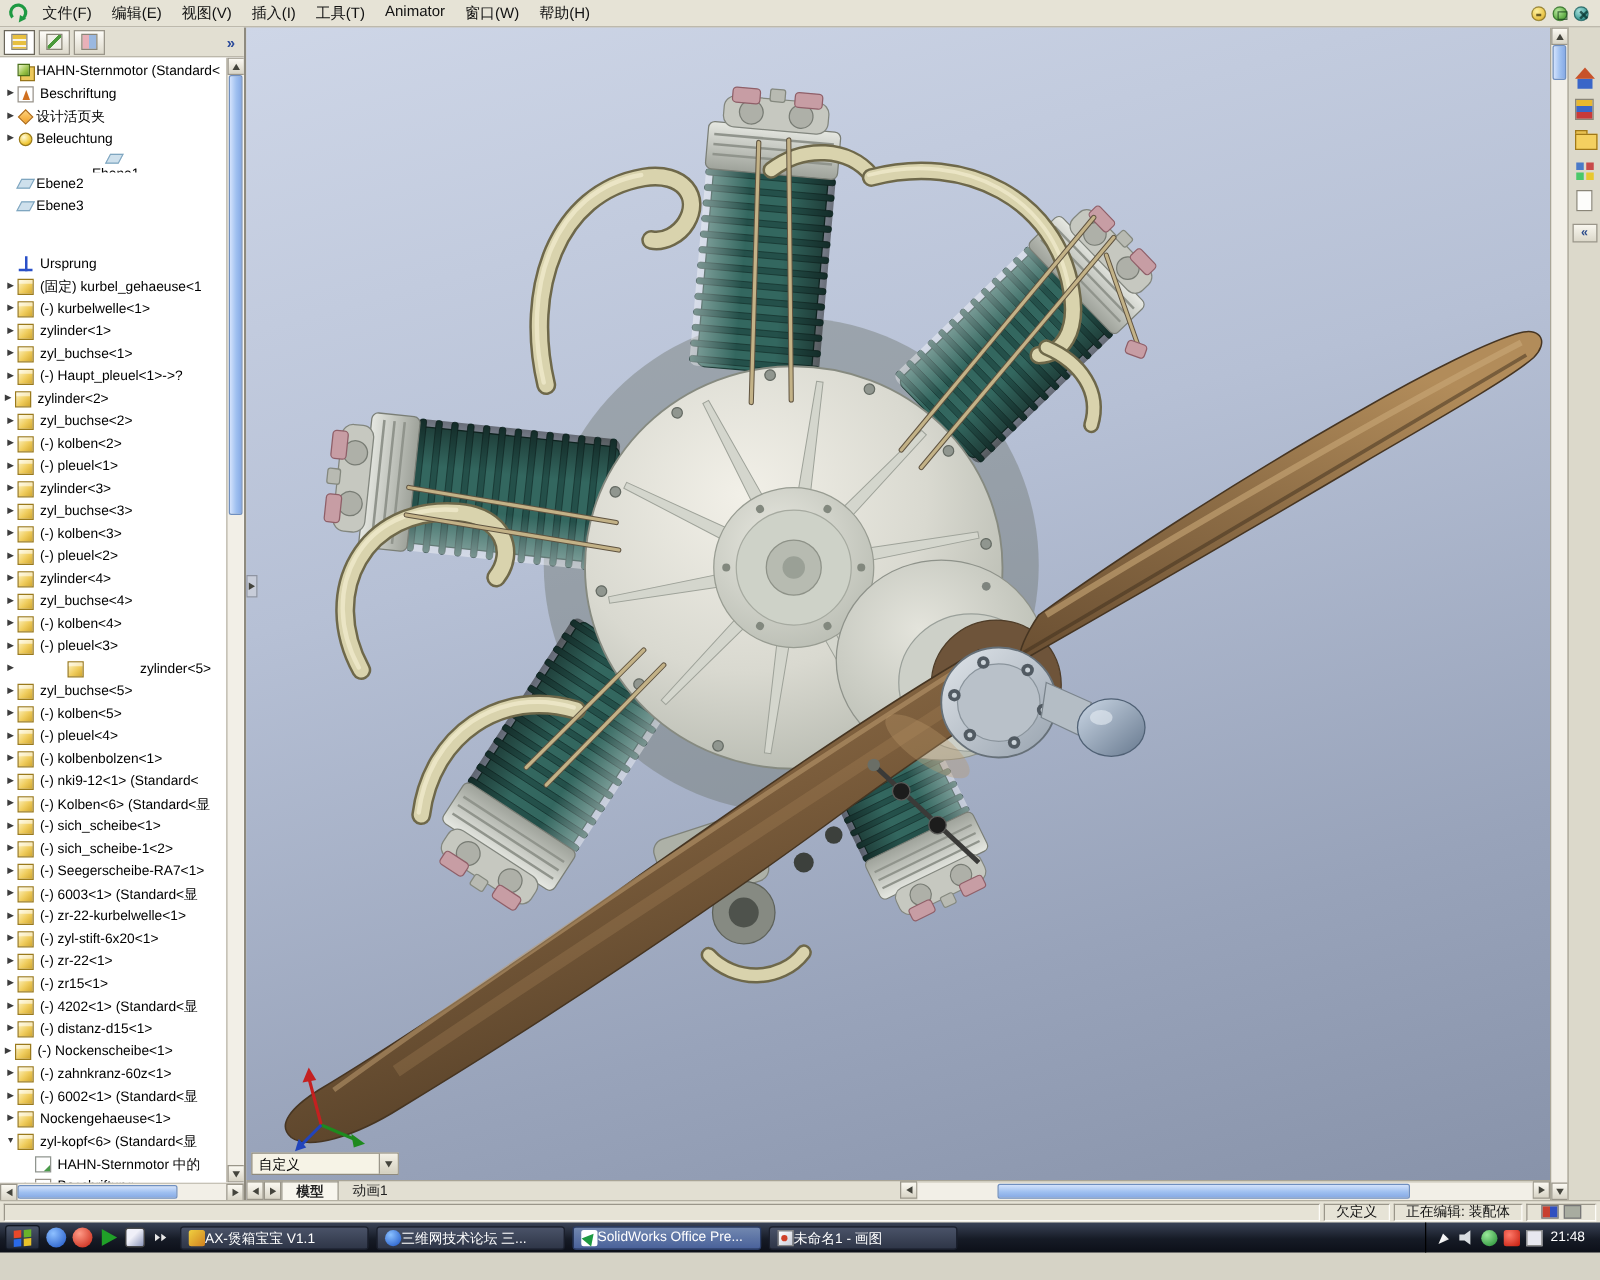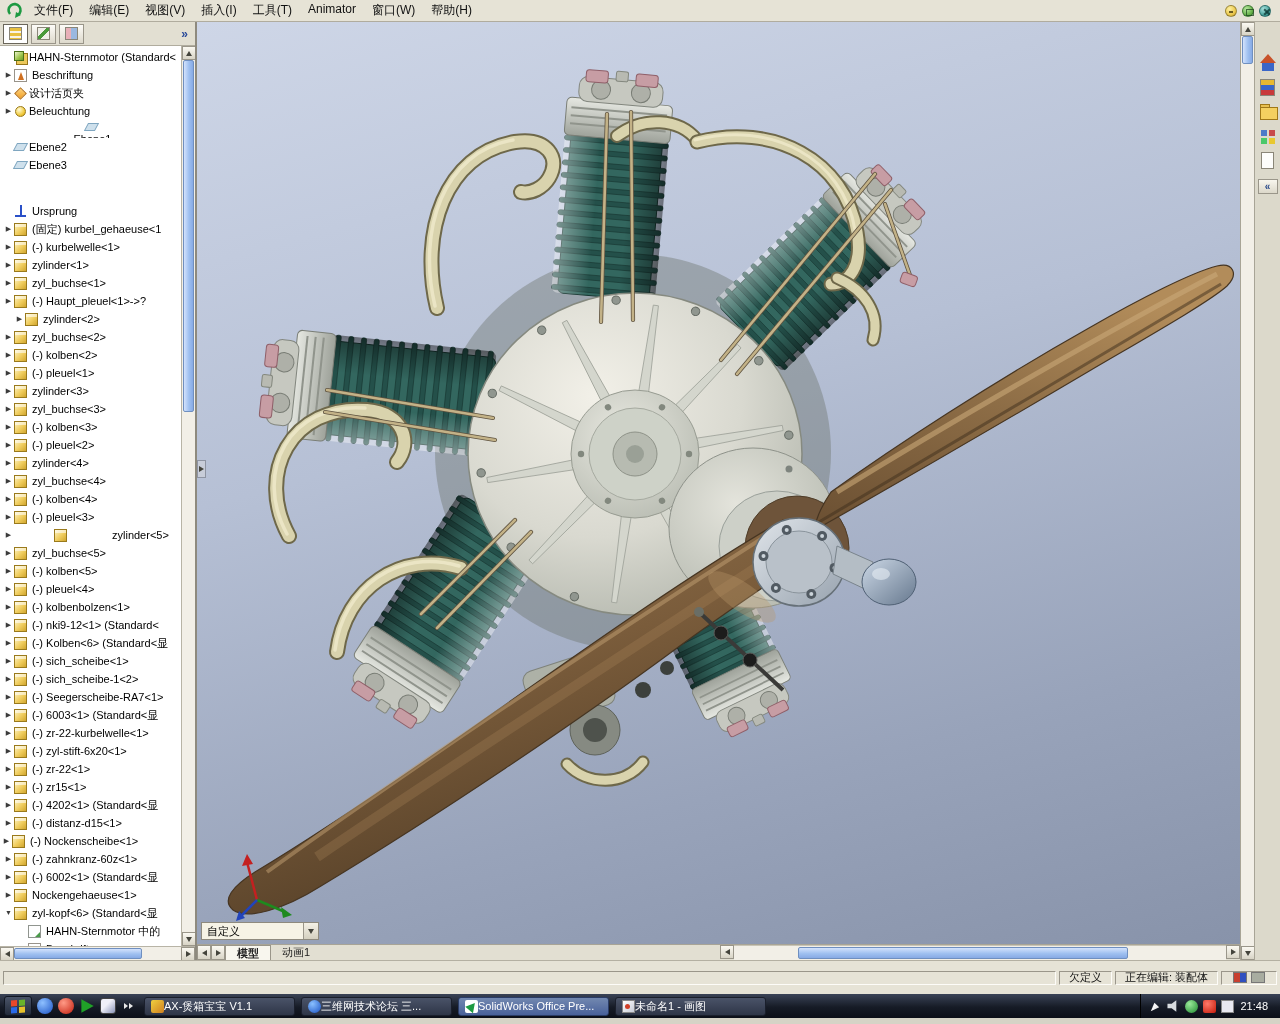--- a/index.html
+++ b/index.html
@@ -104,21 +104,21 @@
   .tp-resources-home::before { content:""; position:absolute; left:4px; top:9px; width:12px; height:8px; background:#3a66c8; }
   .tp-resources-home::after { content:""; position:absolute; left:2px; top:0; width:0; height:0; border-left:8px solid transparent; border-right:8px solid transparent; border-bottom:9px solid #c8522a; }
   .tp-design-library { width:15px; height:17px; border:1px solid #8a8678; background:linear-gradient(180deg,#e8b830 0 33%,#3a66c8 33% 66%,#c83a3a 66% 100%); }
   .tp-file-explorer::before { content:""; position:absolute; left:2px; top:2px; width:8px; height:5px; background:#e8c050; border:1px solid #a07818; }
   .tp-file-explorer::after { content:""; position:absolute; left:2px; top:5px; width:16px; height:11px; background:#f4d060; border:1px solid #a07818; }
   .tp-view-palette::before { content:""; position:absolute; left:3px; top:3px; width:6px; height:6px; background:#4a7ac8; box-shadow:8px 0 0 #c84a4a, 0 8px 0 #4ac86a, 8px 8px 0 #e8c830; }
   .tp-document { width:13px; height:17px; background:#fdfdfb; border:1px solid #8a8678; }
   .tp-collapse { width:20px; height:15px; margin:10px auto; border:1px solid #9a968a; background:linear-gradient(#f8f6ee,#dcd8ca); text-align:center; font-size:10px; line-height:13px; color:#2a4a8a; font-weight:bold; }
 
   
-  .statusbar { height:34px; flex:none; background:#e6e3d6; border-top:1px solid #b4b0a2; display:flex; align-items:center; font-size:11px; padding:1px 3px; gap:3px;justify-content:flex-end; }
+  .statusbar { height:18px; flex:none; background:#e6e3d6; border-top:1px solid #b4b0a2; display:flex; align-items:center; font-size:11px; padding:1px 3px; gap:3px;justify-content:flex-end; }
   .sbp { border:1px solid; border-color:#9a968a #fdfcf8 #fdfcf8 #9a968a; height:14px; display:flex; align-items:center; padding:0 9px; color:#111; white-space:nowrap; }
   .sbp.grow { flex:1; }
   .st-ic { width:14px; height:11px; display:inline-block; margin:0 2px; }
   .st1 { background:linear-gradient(90deg,#c84030 50%,#3050c0 50%); border:1px solid #777; }
   .st2 { background:#a8aca0; border:1px solid #777; }
 
   
   .taskbar { height:24px; flex:none; background:linear-gradient(#3a4356,#161b26 55%,#0c0f18); display:flex; align-items:center; padding:0 4px; gap:5px; }
   .start-btn { width:28px; height:20px; flex:none; border-radius:3px; background:linear-gradient(#4a5468,#222a3a); border:1px solid #111722; display:flex; align-items:center; justify-content:center; }
   .winflag { position:relative; width:14px; height:13px; display:block; transform:skewY(-5deg); }
@@ -259,21 +259,21 @@
             <div class="tree-row" style="padding-left: 3px;">
               <span class="tree-arrow">▶</span>
               <span class="ti ic-part"></span>
               <span class="tree-label">zyl_buchse&lt;1&gt;</span>
             </div>
             <div class="tree-row" style="padding-left: 3px;">
               <span class="tree-arrow">▶</span>
               <span class="ti ic-part"></span>
               <span class="tree-label">(-) Haupt_pleuel&lt;1&gt;-&gt;?</span>
             </div>
-            <div class="tree-row" style="padding-left: 14px;">
+            <div class="tree-row" style="padding-left: 1px;">
               <span class="tree-arrow">▶</span>
               <span class="ti ic-part"></span>
               <span class="tree-label">zylinder&lt;2&gt;</span>
             </div>
             <div class="tree-row" style="padding-left: 3px;">
               <span class="tree-arrow">▶</span>
               <span class="ti ic-part"></span>
               <span class="tree-label">zyl_buchse&lt;2&gt;</span>
             </div>
             <div class="tree-row" style="padding-left: 3px;">

